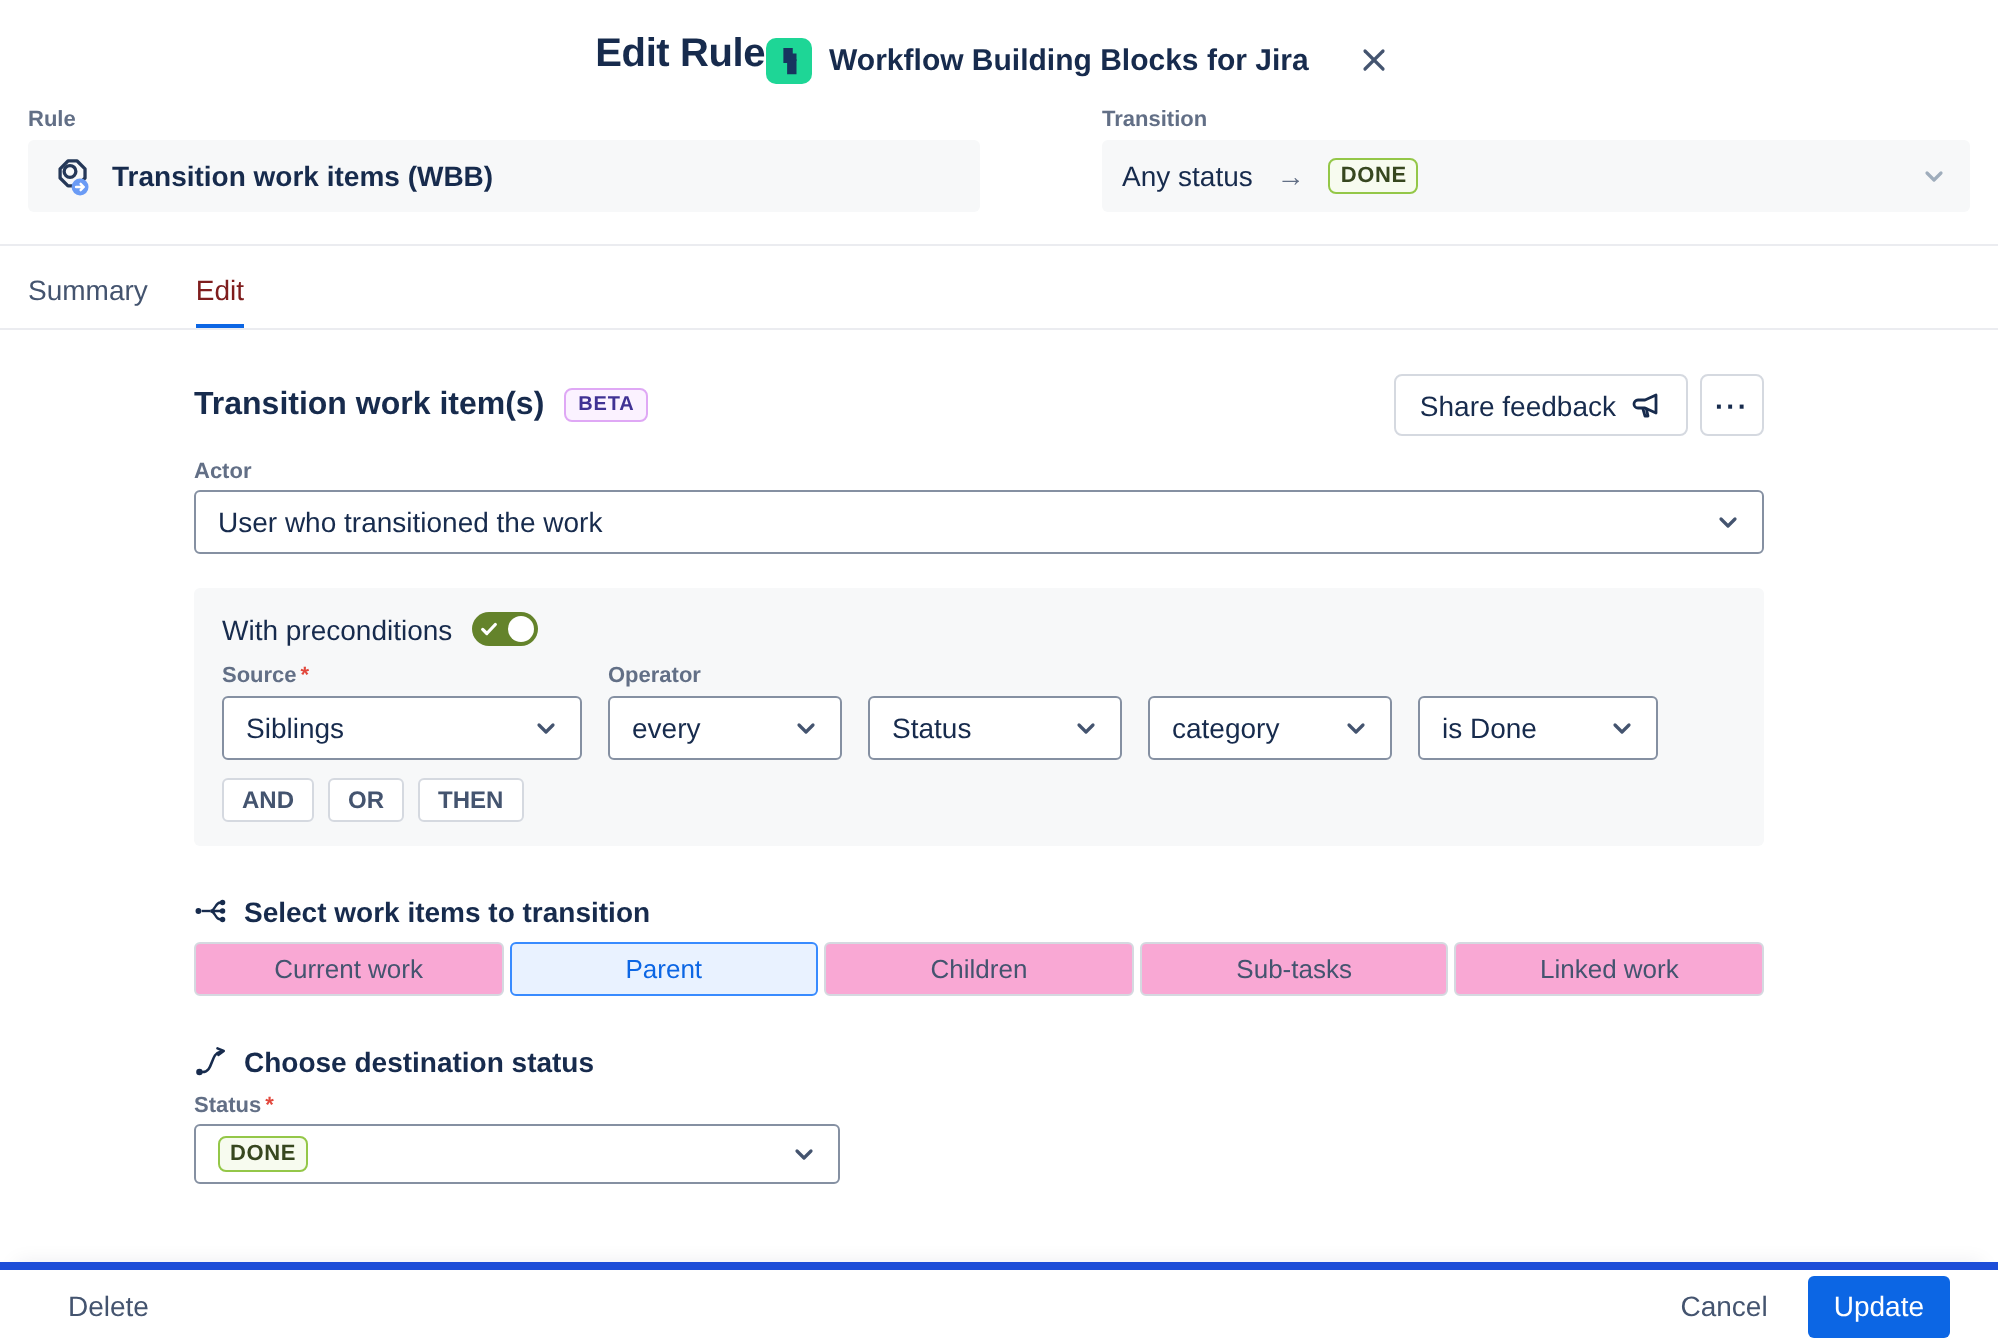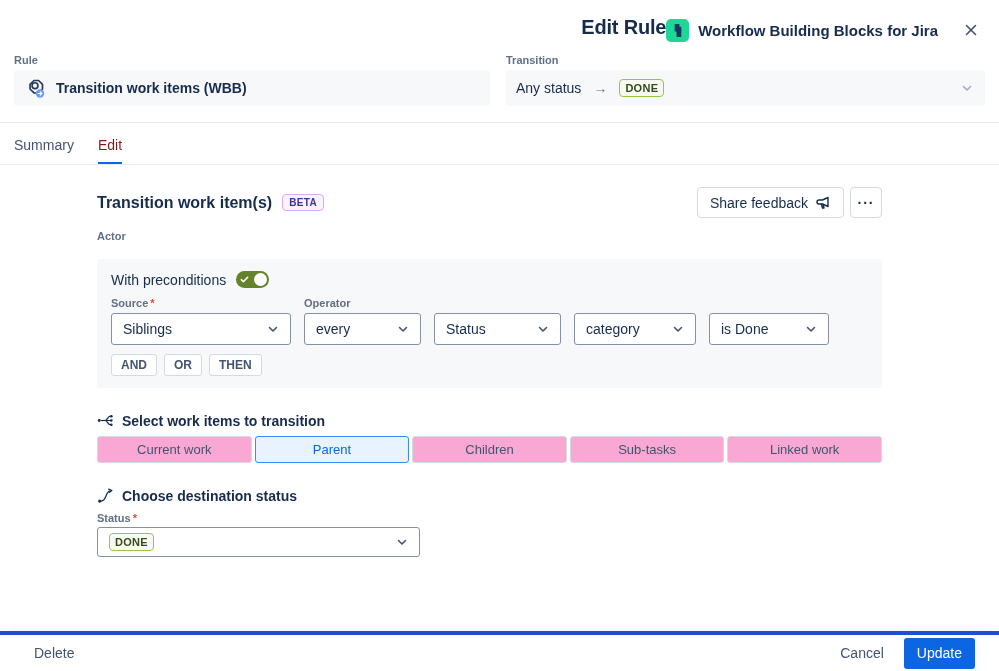--- a/index.html
+++ b/index.html
@@ -1,30 +1,30 @@
 <!DOCTYPE html>
 <html><head>
 <meta charset="utf-8">
 <style>
   * { margin:0; padding:0; box-sizing:border-box; }
   html,body { width:999px; height:671px; background:#fff; font-family:"Liberation Sans", sans-serif; color:#172B4D; }
   .modal { width:999px; height:671px; display:flex; flex-direction:column; background:#fff; overflow:hidden; }
 
   
-  .modal-header { display:flex; align-items:flex-start; justify-content:flex-end; padding:16px 16px 6px 14px; }
+  .modal-header { display:flex; align-items:flex-start; justify-content:center; padding:16px 16px 6px 14px; }
   .modal-title { font-size:20px; font-weight:700; letter-spacing:-.2px; }
   .app-group { display:flex; align-items:center; gap:9px; padding-top:2px; }
   .app-icon { width:23px; height:23px; border-radius:5px; background:#1ED696; display:flex; align-items:center; justify-content:center; }
   .app-name { font-size:15px; font-weight:700; }
   .close-btn { background:none; border:none; cursor:pointer; padding:4px; margin-left:12px; display:flex; }
 
   
   .fields-row { display:flex; gap:16px; padding:0 14px; margin-top:6px; }
   .field-col-rule { width:476px; flex:none; }
-  .field-col-transition { flex:1; }
+  .field-col-transition { flex:1;margin-left:45px; }
   .field-label { font-size:11px; font-weight:700; color:#626F86; margin-bottom:4px; }
   .filled-field { height:36px; background:#F7F8F9; border-radius:3px; display:flex; align-items:center; padding:0 10px; gap:10px; }
   .rule-name { font-size:14px; font-weight:700; }
   .transition-field { justify-content:flex-start; cursor:pointer; }
   .transition-text { font-size:14px; }
   .transition-arrow { color:#626F86; font-size:14px; margin:0 2px; }
   .transition-spacer { flex:1; }
 
   .lozenge { display:inline-block; font-size:11px; font-weight:700; letter-spacing:.3px; color:#37471F; background:#F7FBEF; border:1px solid #94C748; border-radius:4px; padding:2px 5px; line-height:1.1; }
 
@@ -173,20 +173,28 @@
           </span>
         </button>
         <button class="ghost-btn more-btn">
           <span>···</span>
         </button>
       </div>
     </div>
 
     <div class="actor-block">
       <div class="small-label">Actor</div>
+      <div class="select actor-select" role="combobox">
+        <span>User who transitioned the work</span>
+        <span class="chev">
+          <svg width="16" height="16" viewBox="0 0 16 16" fill="none">
+              <path d="M4.5 6.5L8 10l3.5-3.5" stroke="#44546F" stroke-width="1.6" stroke-linecap="round" stroke-linejoin="round"></path>
+            </svg>
+        </span>
+      </div>
     </div>
 
     <div class="panel">
       <div class="toggle-row">
         <span class="toggle-label">With preconditions</span>
         <button class="toggle" aria-checked="true" role="switch">
           <span class="check">
             <svg width="9" height="9" viewBox="0 0 10 10" fill="none">
                 <path d="M1.5 5.2l2.3 2.3 4.7-5" stroke="#fff" stroke-width="1.8" stroke-linecap="round" stroke-linejoin="round"></path>
               </svg>

